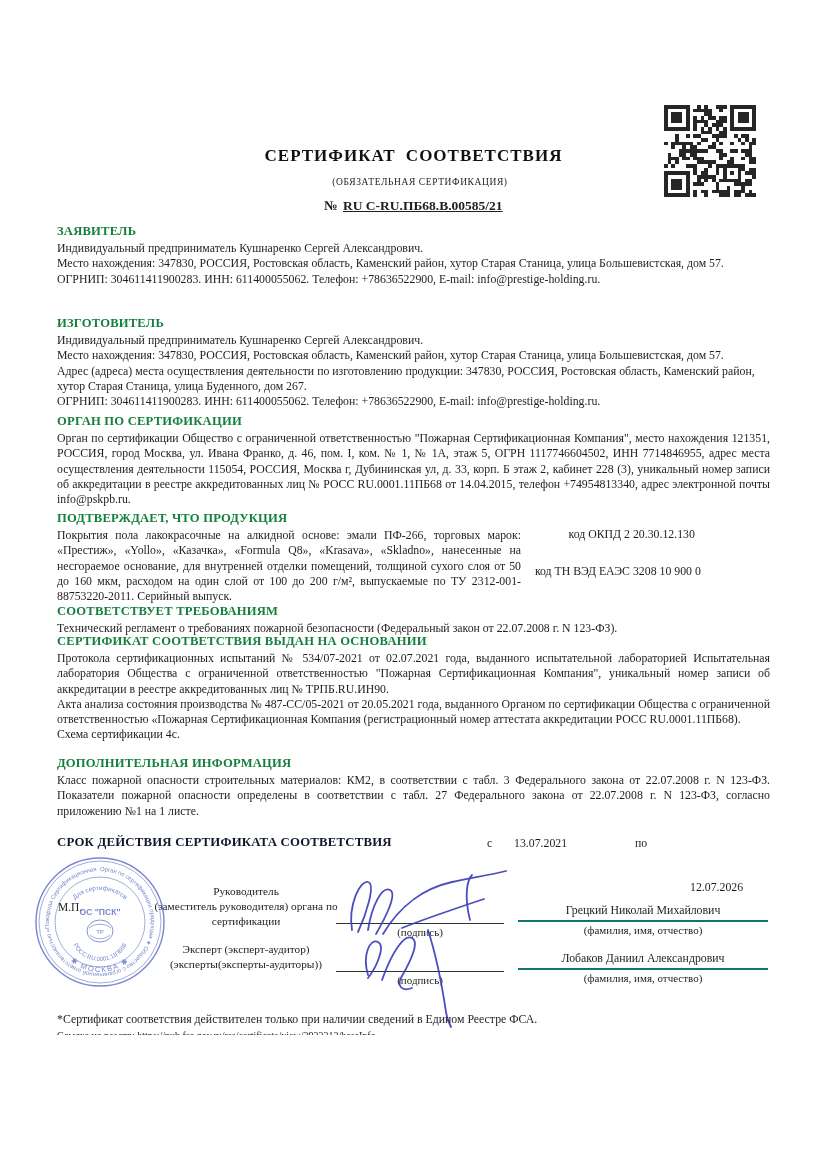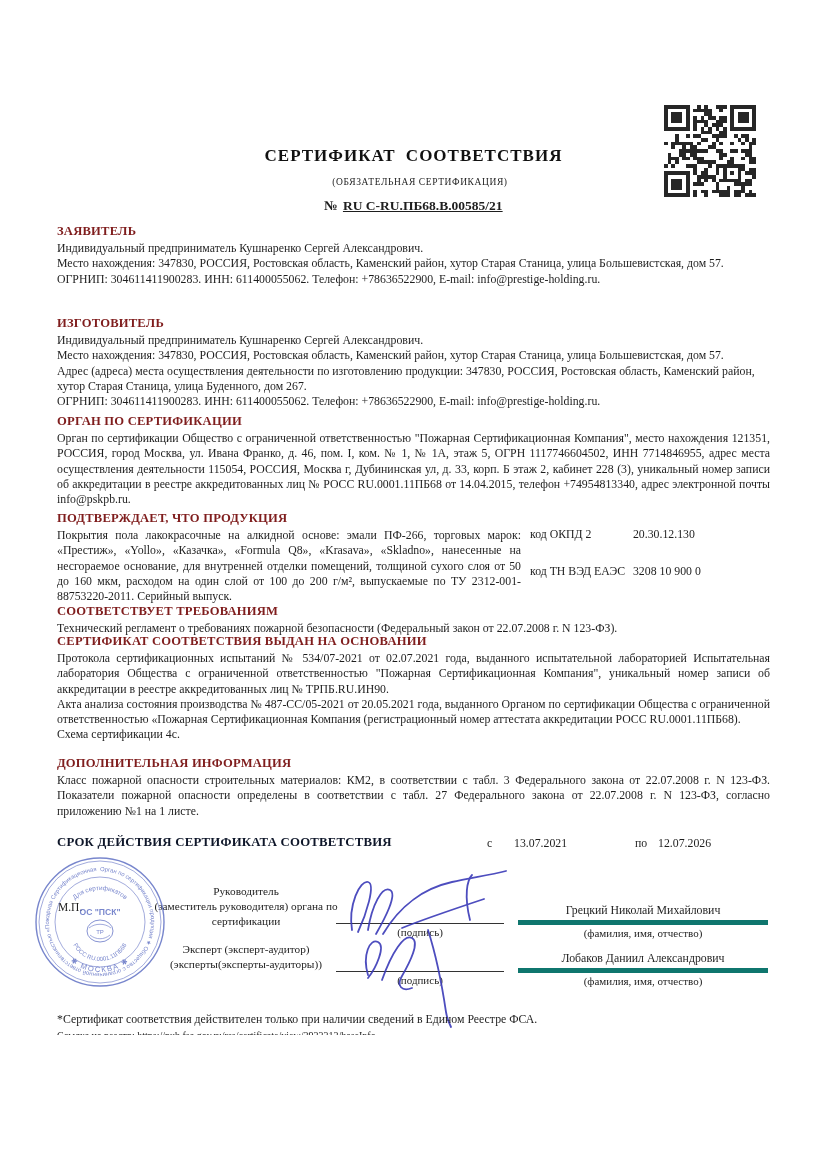--- a/index.html
+++ b/index.html
@@ -12,32 +12,32 @@
     position:relative;width:827px;height:1035px;background:#fff;overflow:hidden;
     font-family:"Liberation Serif","DejaVu Serif",serif;color:var(--ink);
   }
   .abs{position:absolute;}
   .center{text-align:center;}
   .doc-title{left:0;right:0;top:146px;font-size:17px;font-weight:bold;letter-spacing:1px;word-spacing:5px;color:#111;}
   .doc-subtitle{left:0;right:0;top:177px;font-size:9.5px;letter-spacing:.6px;color:#222;padding-left:13px;}
   .doc-number{left:0;right:0;top:198px;font-size:13.5px;font-weight:bold;}
   .doc-number .num{text-decoration:underline;margin-left:5px;}
   .sec{left:57px;width:713px;}
-  .h{font-size:12.6px;font-weight:bold;letter-spacing:.2px;color:#7f1d1d;margin-bottom:2px;}
+  .h{font-size:12.6px;font-weight:bold;letter-spacing:.2px;color:#15803d;margin-bottom:2px;}
   .b{font-size:11.8px;line-height:15.3px;}
   .just{text-align:justify;}
   .code-row{position:absolute;left:530px;font-size:11.8px;}
-  .code-row .lab{display:inline-block;width:100px;}
+  .code-row .lab{display:inline-block;width:100px;text-align:right;}
   .validity-h{left:57px;top:835px;font-size:12.8px;font-weight:bold;letter-spacing:.2px;color:#0f172a;}
   .vspan{position:absolute;top:836px;font-size:11.8px;}
   .role{position:absolute;left:140px;width:212px;text-align:center;font-size:11.3px;line-height:15px;white-space:pre-line;}
   .sigline{position:absolute;left:336px;width:168px;border-bottom:1px solid #333;height:15px;}
   .sigcap{position:absolute;left:336px;width:168px;text-align:center;font-size:11px;}
   .nameblk{position:absolute;left:518px;width:250px;text-align:center;font-size:11.8px;}
-  .nameblk .nm{border-bottom:5px solid #0f766e;padding-bottom:2px;}
+  .nameblk .nm{border-bottom:2px solid #0f766e;padding-bottom:2px;}
   .nameblk .cap{font-size:11px;padding-top:2px;}
   .mp{position:absolute;left:58px;top:901px;font-size:11.5px;}
   .footnote{left:57px;top:1012px;font-size:11.8px;}
   .registry{left:57px;top:1030px;font-size:10px;}
   .registry .url{color:#1e1e1e;text-decoration:none;}
   .overlay{position:absolute;left:0;top:0;pointer-events:none;}
   .stamp-svg{position:absolute;left:33px;top:855px;opacity:.82;pointer-events:none;}
   .stamp-txt{fill:var(--stamp);font-family:"Liberation Sans","DejaVu Sans",sans-serif;}
 </style>
 </head>
@@ -413,21 +413,21 @@
 
   <div class="abs sec" style="top:756px;">
     <div class="h">ДОПОЛНИТЕЛЬНАЯ ИНФОРМАЦИЯ</div>
     <div class="b just">Класс пожарной опасности строительных материалов: КМ2, в соответствии с табл. 3 Федерального закона от 22.07.2008 г. N 123-ФЗ. Показатели пожарной опасности определены в соответствии с табл. 27 Федерального закона от 22.07.2008 г. N 123-ФЗ, согласно приложению №1 на 1 листе.</div>
   </div>
 
   <div class="abs validity-h">СРОК ДЕЙСТВИЯ СЕРТИФИКАТА СООТВЕТСТВИЯ</div>
   <span class="vspan" style="left:487px;">с</span>
   <span class="vspan" style="left:514px;">13.07.2021</span>
   <span class="vspan" style="left:635px;">по</span>
-  <span class="vspan" style="left:658px;">12.07.2026</span>
+  <span class="vspan" style="left:690px;margin-top:44px;">12.07.2026</span>
 
   <span class="mp">М.П.</span>
 
   <div class="role" style="top:884px;">Руководитель
 (заместитель руководителя) органа по
 сертификации</div>
   <div class="role" style="top:942px;">Эксперт (эксперт-аудитор)
 (эксперты(эксперты-аудиторы))</div>
 
   <div class="sigline" style="top:908px;"></div>

